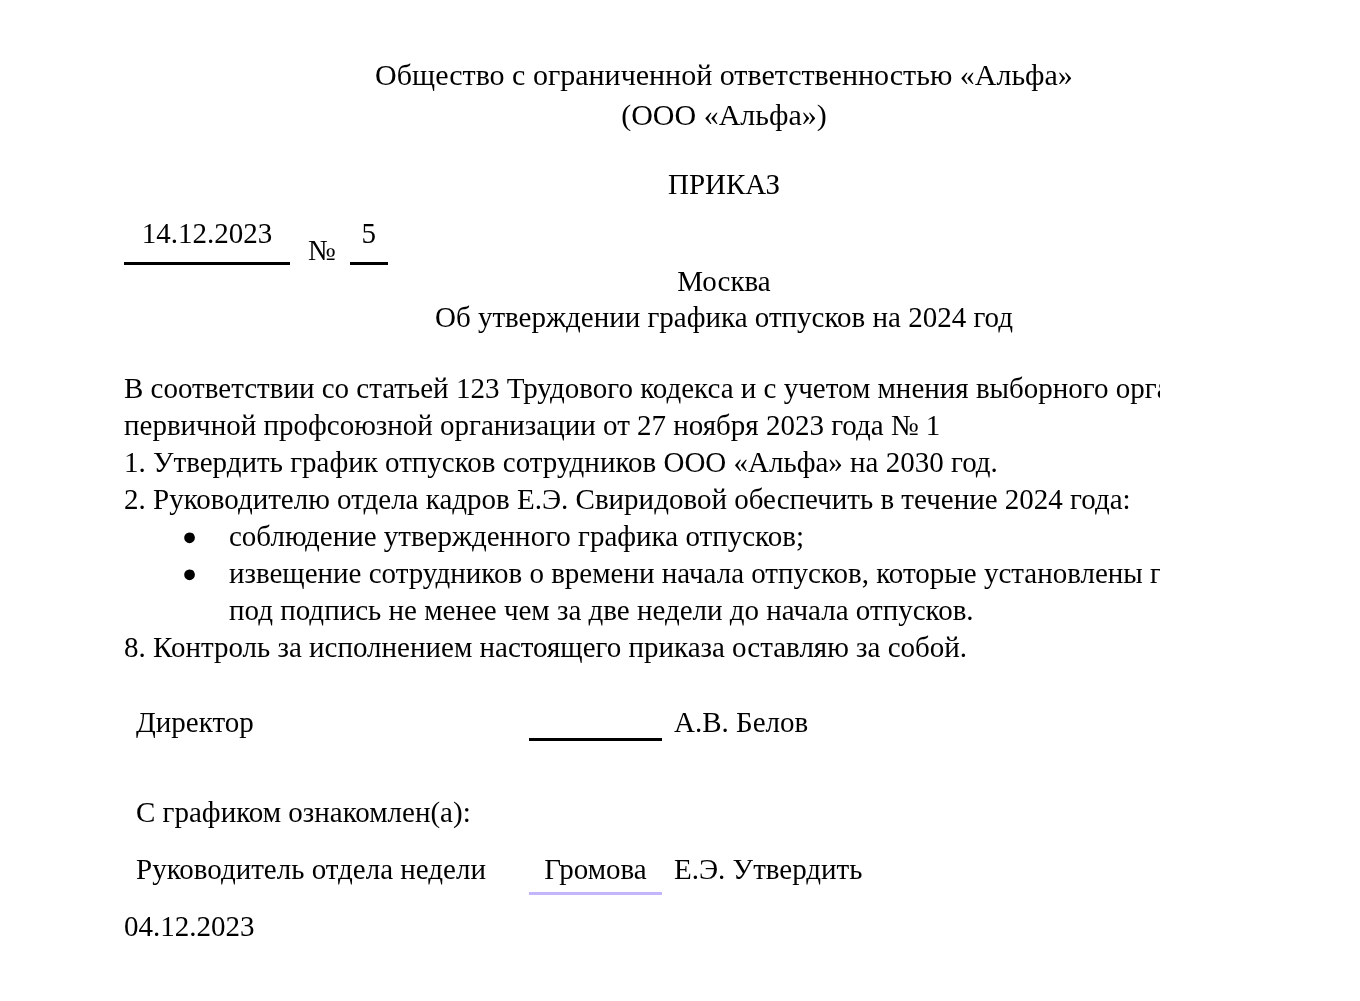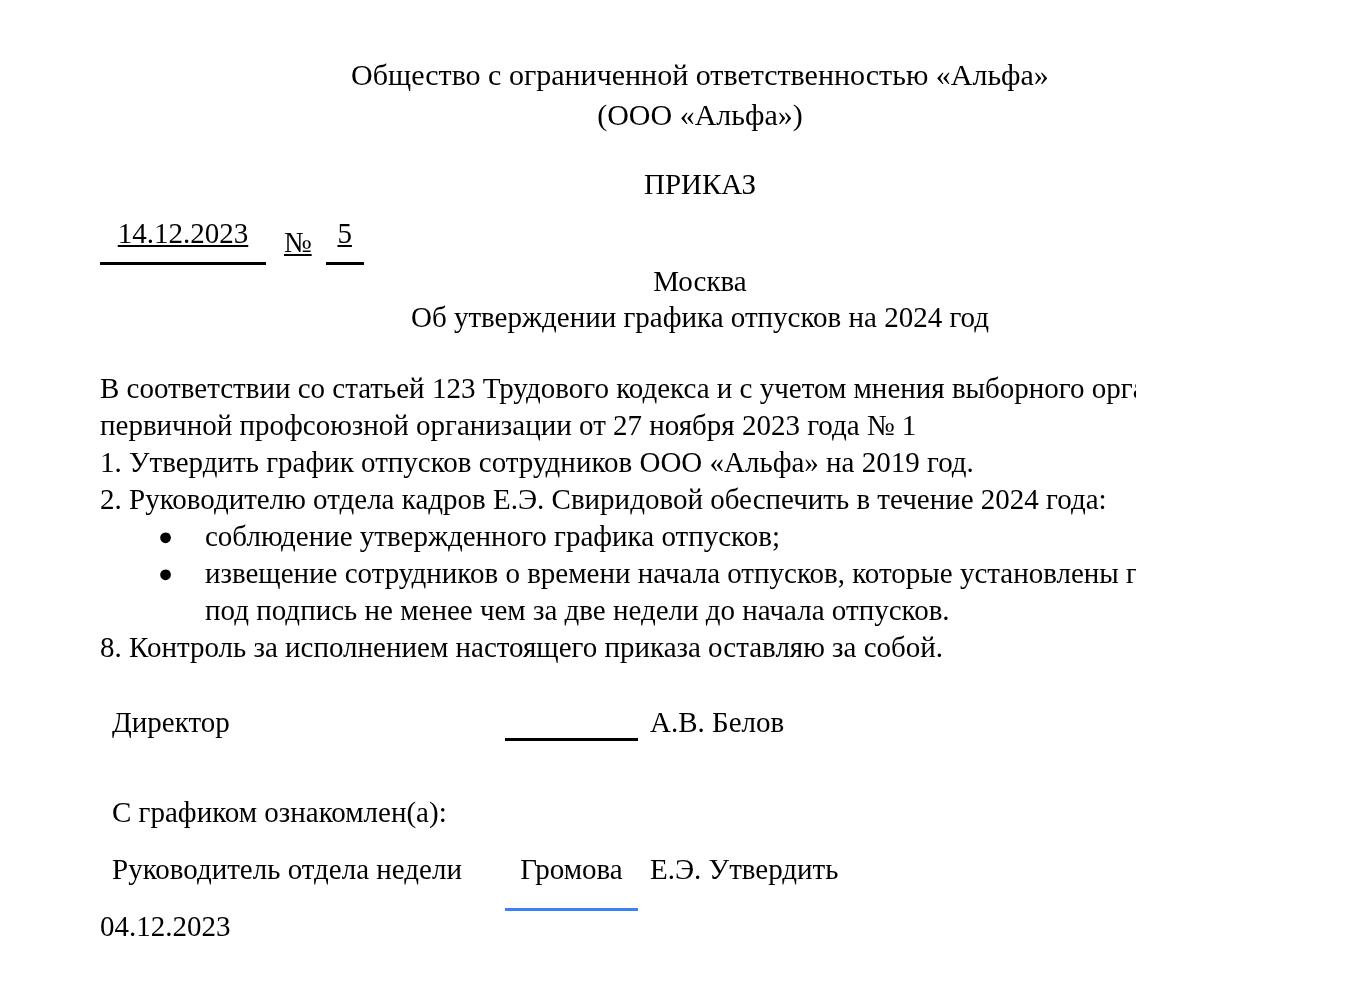--- a/index.html
+++ b/index.html
@@ -11,20 +11,21 @@
   body {
     font-family: "Liberation Serif", "DejaVu Serif", serif;
     color: #000000;
   }
   #page {
     position: relative;
     width: 1136px;
     height: 1001px;
     background: #ffffff;
     overflow: hidden;
+    margin-left: 24px;
   }
 
   
   .abs {
     position: absolute;
     white-space: pre;
     line-height: 1.0;
   }
   .center-block {
     position: absolute;
@@ -42,22 +43,21 @@
   .doc-kind   { top: 170px; font-size: 29px; }
 
   
   #date-row {
     position: absolute;
     top: 219px;
     left: 100px;
     font-size: 29px;
     line-height: 1.0;
     display: flex;
-    align-items: center;
-    text-decoration: underline;
+    align-items: flex-end;
   }
   #date-row .field {
     display: inline-block;
     text-align: center;
     border-bottom: 3px solid #000000;
     padding-bottom: 14px;
   }
   #date-row .date-field { width: 166px; }
   #date-row .num-label  { padding: 0 14px 0 18px; }
   #date-row .num-field  { width: 38px; }
@@ -144,22 +144,22 @@
     position: absolute;
     left: 0;
     top: 0;
   }
   #hr-row .handwritten {
     position: absolute;
     left: 393px;
     top: 0;
     width: 133px;
     text-align: center;
-    border-bottom: 3px solid #3b82f6;
-    padding-bottom: 24px;
+    border-bottom: 3px solid #c4b5fd;
+    padding-bottom: 8px;
   }
   #hr-row .name {
     position: absolute;
     left: 538px;
     top: 0;
   }
 
   .ack-date { top: 912px; left: 100px; font-size: 29px; }
 </style>
 </head>
@@ -181,21 +181,21 @@
 
   <div class="center-block city">Москва</div>
 
   <div class="center-block subject">Об утверждении графика отпусков на 2024 год</div>
 
   <div id="body">
 
     <p class="body-para">В соответствии со статьей 123 Трудового кодекса и с учетом мнения выборного органа первичной профсоюзной организации от 27 ноября 2023 года № 1</p>
 
 
-    <p class="body-para">1. Утвердить график отпусков сотрудников ООО «Альфа» на 2019 год.</p>
+    <p class="body-para">1. Утвердить график отпусков сотрудников ООО «Альфа» на 2030 год.</p>
 
     <p class="body-para">2. Руководителю отдела кадров Е.Э. Свиридовой обеспечить в течение 2024 года:</p>
 
     <ul class="bullets">
       <li>
         <span class="bullet-dot">●</span>
         <span class="bullet-text">соблюдение утвержденного графика отпусков;</span>
       </li>
       <li>
         <span class="bullet-dot">●</span>

